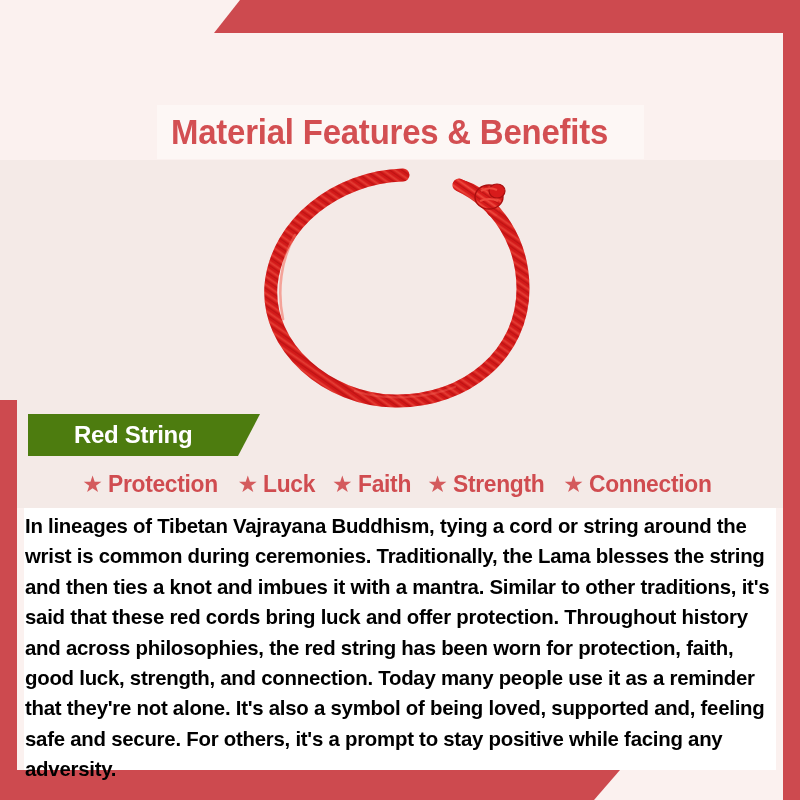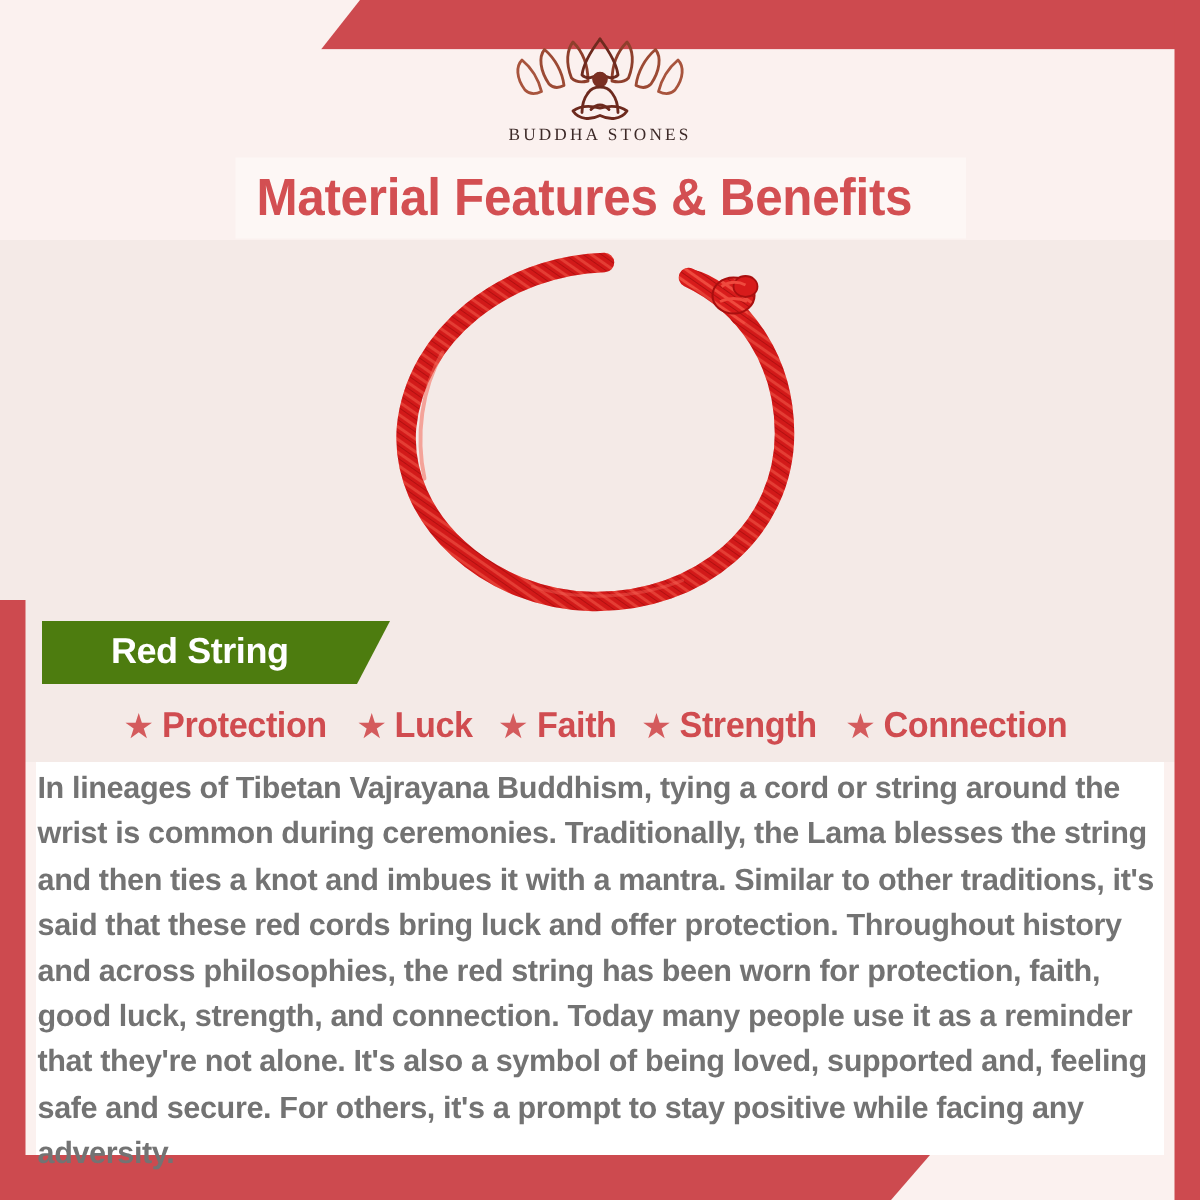--- a/index.html
+++ b/index.html
@@ -107,65 +107,38 @@
     transform:scaleX(0.95);transform-origin:left center;
   }
 
   
   .body-box{
     position:absolute;top:508px;left:24px;width:752px;height:262px;
     background:#ffffff;
   }
   .body-text{
     position:absolute;top:511px;left:25px;width:748px;
-    color:#737373;font-size:20.4px;font-weight:bold;
+    color:#000000;font-size:20.4px;font-weight:bold;
     line-height:30.4px;letter-spacing:-0.25px;
     text-align:left;
   }
 </style>
 </head>
 <body>
 
 <div id="page">
 
   <div class="band-mid"></div>
   <div class="band-bottom"></div>
 
   <div class="bar-top"></div>
   <div class="bar-right"></div>
   <div class="bar-left"></div>
   <div class="bar-bottom"></div>
 
-  <div class="logo-wrap">
-    <svg class="logo-mark" width="152" height="60" viewBox="0 0 152 60">
-      <g fill="none" stroke="#7a2f22" stroke-width="1.9" stroke-linecap="round" stroke-linejoin="round">
-
-        <path d="M26 38 C20 30 20 22 24 18 C30 23 35 31 37 39 C33 41 29 41 26 38 Z" stroke="#a8543d"></path>
-        <path d="M42 34 C36 25 35 16 39 11 C46 17 51 26 52 35 C48 37 45 37 42 34 Z" stroke="#9c4a34"></path>
-        <path d="M57 30 C53 20 54 11 58 6 C65 13 68 23 68 32 C64 33 60 33 57 30 Z" stroke="#8e3f2c"></path>
-
-        <path d="M126 38 C132 30 132 22 128 18 C122 23 117 31 115 39 C119 41 123 41 126 38 Z" stroke="#a8543d"></path>
-        <path d="M110 34 C116 25 117 16 113 11 C106 17 101 26 100 35 C104 37 107 37 110 34 Z" stroke="#9c4a34"></path>
-        <path d="M95 30 C99 20 98 11 94 6 C87 13 84 23 84 32 C88 33 92 33 95 30 Z" stroke="#8e3f2c"></path>
-
-        <path d="M76 4 C70 12 65 20 64 28 C67 31 72 30 75 27" stroke="#6d2a1e"></path>
-        <path d="M76 4 C82 12 87 20 88 28 C85 31 80 30 77 27" stroke="#6d2a1e"></path>
-
-        <circle cx="76" cy="31" r="5.2" fill="#7a2f22" stroke="none"></circle>
-
-        <path d="M68 40 C70 37 73 36 76 36 C79 36 82 37 84 40 C87 44 88 49 88 53" stroke="#6d2a1e"></path>
-        <path d="M64 53 C64 49 65 44 68 40" stroke="#6d2a1e"></path>
-
-        <path d="M58 52 C62 58 70 58 76 55 C82 58 90 58 94 52 C90 49 84 48 76 50 C68 48 62 49 58 52 Z" stroke="#6d2a1e"></path>
-
-        <path d="M70 51 C72 49 74 48 76 48 C78 48 80 49 82 51" stroke="#6d2a1e"></path>
-      </g>
-    </svg>
-    <div class="logo-word">BUDDHA STONES</div>
-  </div>
 
   <div class="title-band">
     <div class="title-text">Material Features &amp; Benefits</div>
   </div>
 
   <div class="product">
     <svg width="330" height="250" viewBox="0 0 330 250">
       <defs>
         <linearGradient id="cordg" x1="0" y1="0" x2="1" y2="1">
           <stop offset="0%" stop-color="#e8322c"></stop>

